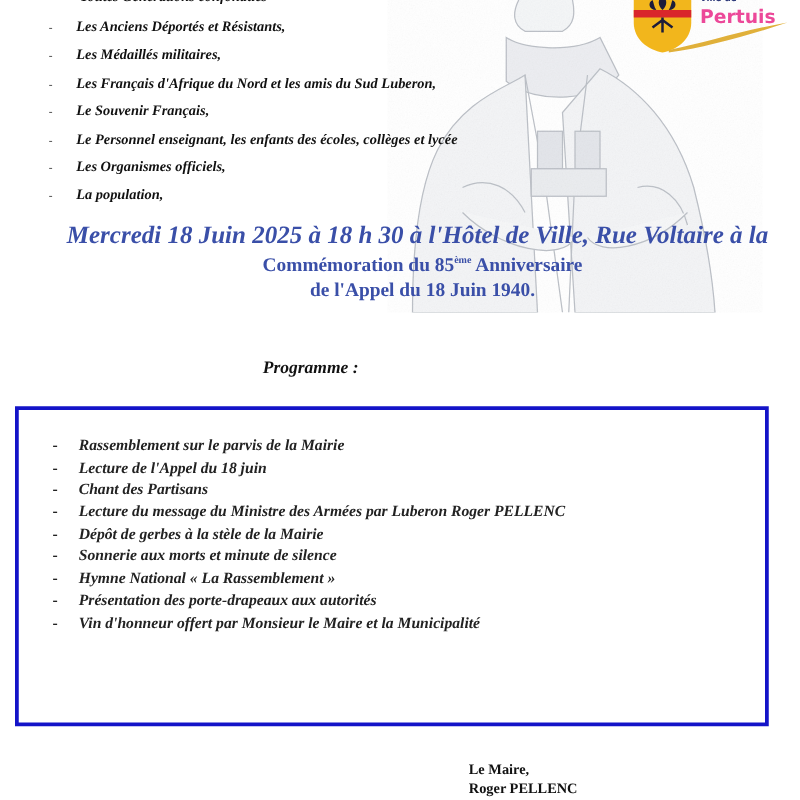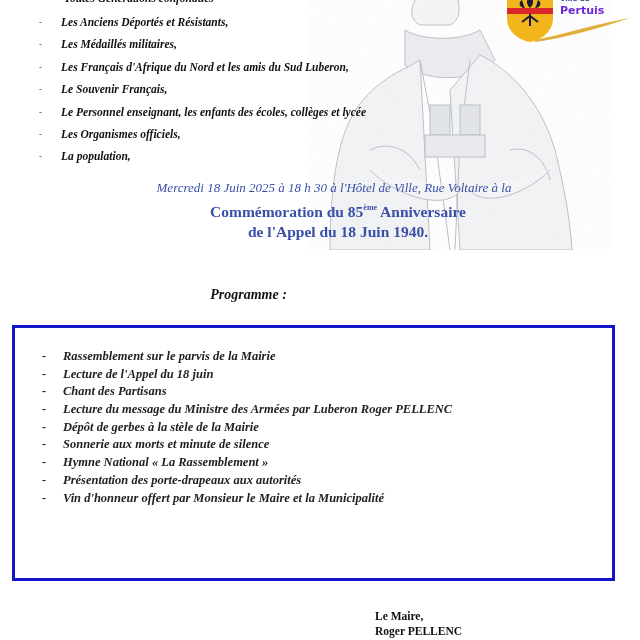--- a/index.html
+++ b/index.html
@@ -1,26 +1,26 @@
 <!DOCTYPE html>
 <html><head>
   <meta charset="utf-8">
   <style>
     html, body { margin: 0; padding: 0; background: #ffffff; }
     body { width: 640px; height: 640px; position: relative; overflow: hidden; font-family: "Liberation Serif", serif; color: #111; }
     .sketch { position: absolute; left: 310px; top: 0; width: 300px; height: 250px; opacity: 0.9; }
     .logo { position: absolute; left: 505px; top: -6px; width: 130px; height: 50px; }
-    .logo-text { position: absolute; left: 560px; top: 4px; font-family: "DejaVu Sans", sans-serif; font-weight: bold; font-size: 11px; color: #6d28d9; }
+    .logo-text { position: absolute; left: 560px; top: 4px; font-family: "DejaVu Sans", sans-serif; font-weight: bold; font-size: 15px; color: #ec4899; }
     .logo-small { position: absolute; left: 560px; top: -5px; font-family: "DejaVu Sans", sans-serif; font-size: 7px; color: #2e3a7a; font-weight: bold; }
     .invitees { position: absolute; left: 0; top: -6px; width: 420px; }
     .inv-item { position: absolute; left: 0; height: 20px; width: 500px; font-style: italic; font-weight: bold; font-size: 11.5px; line-height: 20px; }
     .inv-dash { position: absolute; left: 39px; font-weight: normal; font-style: normal; font-size: 9px; color: #333; }
     .inv-text { position: absolute; left: 61px; white-space: nowrap; }
     .event { position: absolute; left: 0; top: 178px; width: 640px; text-align: center; color: #3a4fa8; }
-    .event .l1 { font-style: italic; font-weight: normal; font-size: 13px; line-height: 20px; padding-left: 28px; }
+    .event .l1 { font-style: italic; font-weight: bold; font-size: 20px; line-height: 20px; padding-left: 28px; }
     .event .l2, .event .l3 { font-weight: bold; font-size: 15.5px; line-height: 20px; padding-left: 36px; }
     .event sup { font-size: 8px; vertical-align: 7px; }
     .prog-title { position: absolute; left: 0; top: 287px; width: 507px; text-align: center; font-style: italic; font-weight: bold; font-size: 14px; padding-left: 0; }
     .prog-title span { position: relative; left: -5px; }
     .prog-box { position: absolute; left: 12px; top: 325px; width: 597px; height: 250px; border: 3px solid #1414c8; box-sizing: content-box; }
     .prog-list { position: absolute; left: 0; top: 20px; width: 100%; }
     .prog-item { position: relative; height: 17.7px; line-height: 17.7px; font-style: italic; font-weight: bold; font-size: 12.5px; color: #222; white-space: nowrap; }
     .prog-item .dash { position: absolute; left: 27px; font-style: normal; font-weight: bold; }
     .prog-item .txt { position: absolute; left: 48px; text-align: right; }
     .signature { position: absolute; left: 375px; top: 609px; font-weight: bold; font-size: 11.5px; line-height: 15px; color: #111; }

